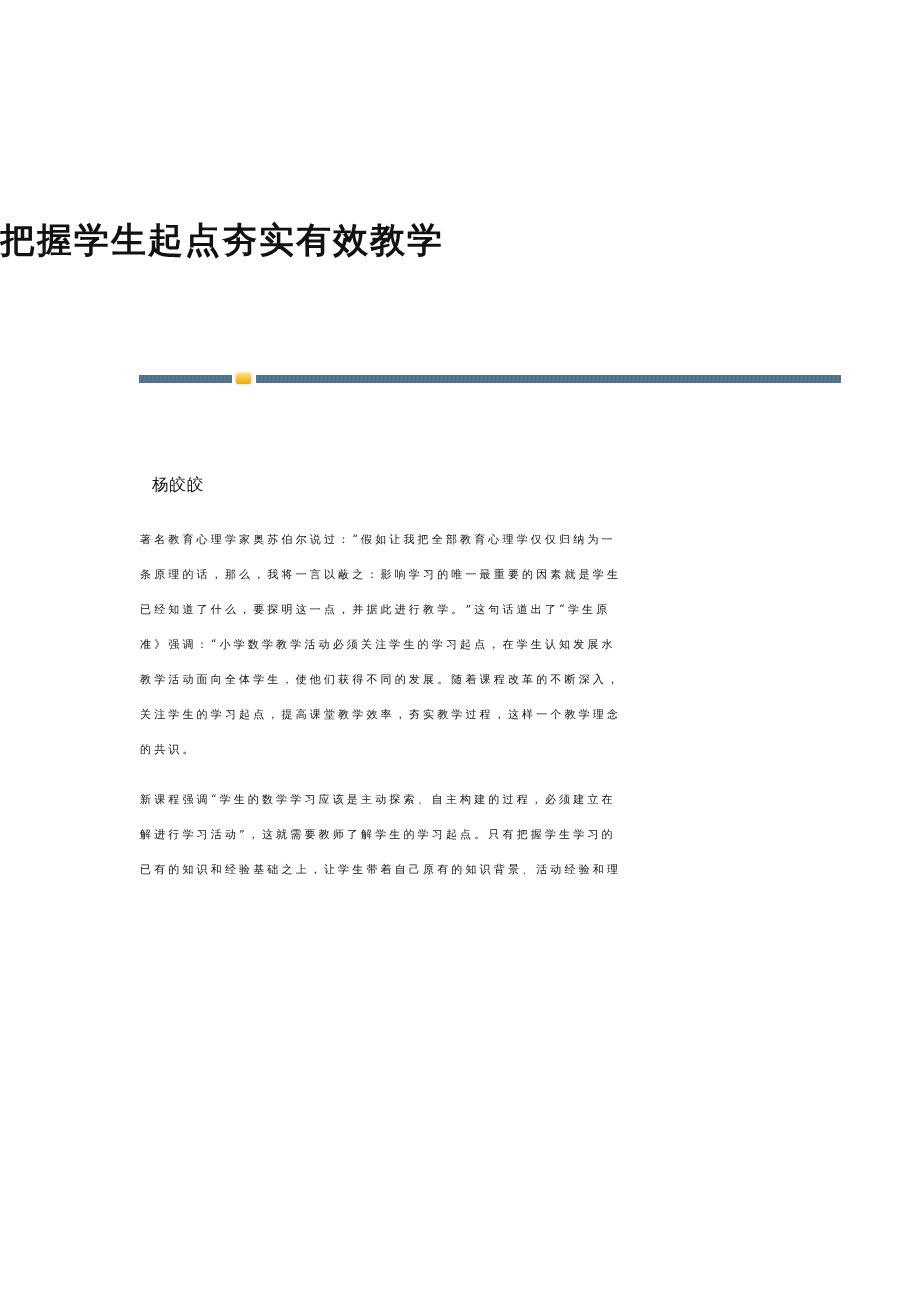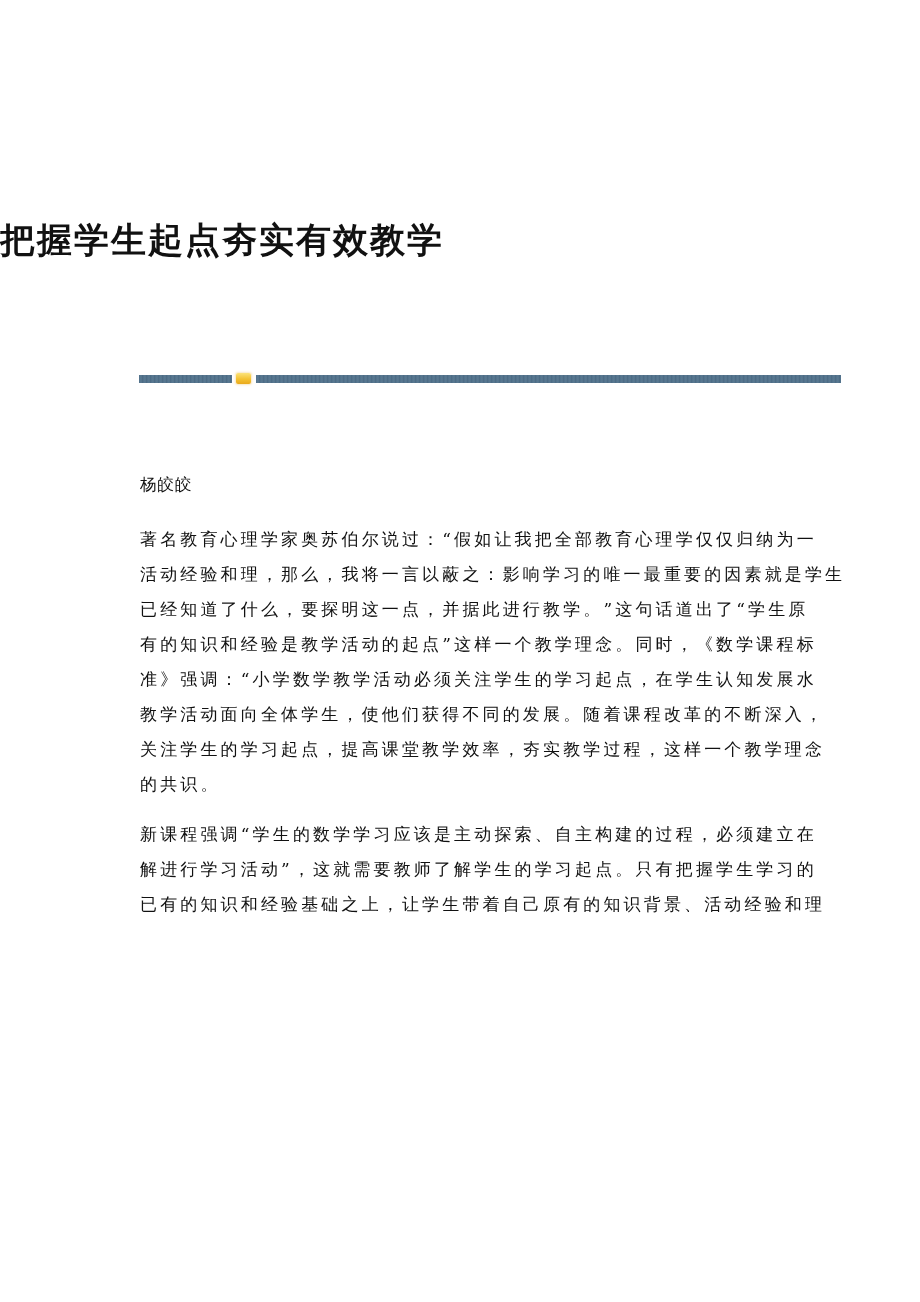--- a/index.html
+++ b/index.html
@@ -64,39 +64,39 @@
     position: absolute;
     left: 117px;
     top: 0;
     width: 585px;
     height: 8px;
     background: #50708a;
     background-image: repeating-linear-gradient(90deg, #50708a 0px, #5a7a92 2px, #486781 4px);
   }
   .author {
     position: absolute;
-    left: 140px;
+    left: 152px;
     top: 473px;
     font-size: 16.5px;
     line-height: 24px;
     margin: 0;
     letter-spacing: 1px;
   }
   .body-text {
     position: absolute;
     left: 140px;
     top: 522px;
     width: 640px;
   }
   .para {
     margin: 0 0 15px 0;
   }
   .line {
     display: block;
-    font-size: 17px;
+    font-size: 11px;
     line-height: 35px;
     height: 35px;
     white-space: nowrap;
     letter-spacing: 3.15px;
     color: #111111;
   }
 </style>
 </head>
 <body>
 
@@ -108,23 +108,22 @@
     <div class="bar-left"></div>
     <div class="ornament"></div>
     <div class="bar-right"></div>
   </div>
 
   <p class="author">杨皎皎</p>
 
   <div class="body-text">
     <div class="para">
       <span class="line">著名教育心理学家奥苏伯尔说过：“假如让我把全部教育心理学仅仅归纳为一</span>
-      <span class="line">活动经验和理，那么，我将一言以蔽之：影响学习的唯一最重要的因素就是学生</span>
+      <span class="line">条原理的话，那么，我将一言以蔽之：影响学习的唯一最重要的因素就是学生</span>
       <span class="line">已经知道了什么，要探明这一点，并据此进行教学。”这句话道出了“学生原</span>
-      <span class="line">有的知识和经验是教学活动的起点”这样一个教学理念。同时，《数学课程标</span>
       <span class="line">准》强调：“小学数学教学活动必须关注学生的学习起点，在学生认知发展水</span>
       <span class="line">教学活动面向全体学生，使他们获得不同的发展。随着课程改革的不断深入，</span>
       <span class="line">关注学生的学习起点，提高课堂教学效率，夯实教学过程，这样一个教学理念</span>
       <span class="line">的共识。</span>
     </div>
     <div class="para">
       <span class="line">新课程强调“学生的数学学习应该是主动探索、自主构建的过程，必须建立在</span>
       <span class="line">解进行学习活动”，这就需要教师了解学生的学习起点。只有把握学生学习的</span>
       <span class="line">已有的知识和经验基础之上，让学生带着自己原有的知识背景、活动经验和理</span>
     </div>

